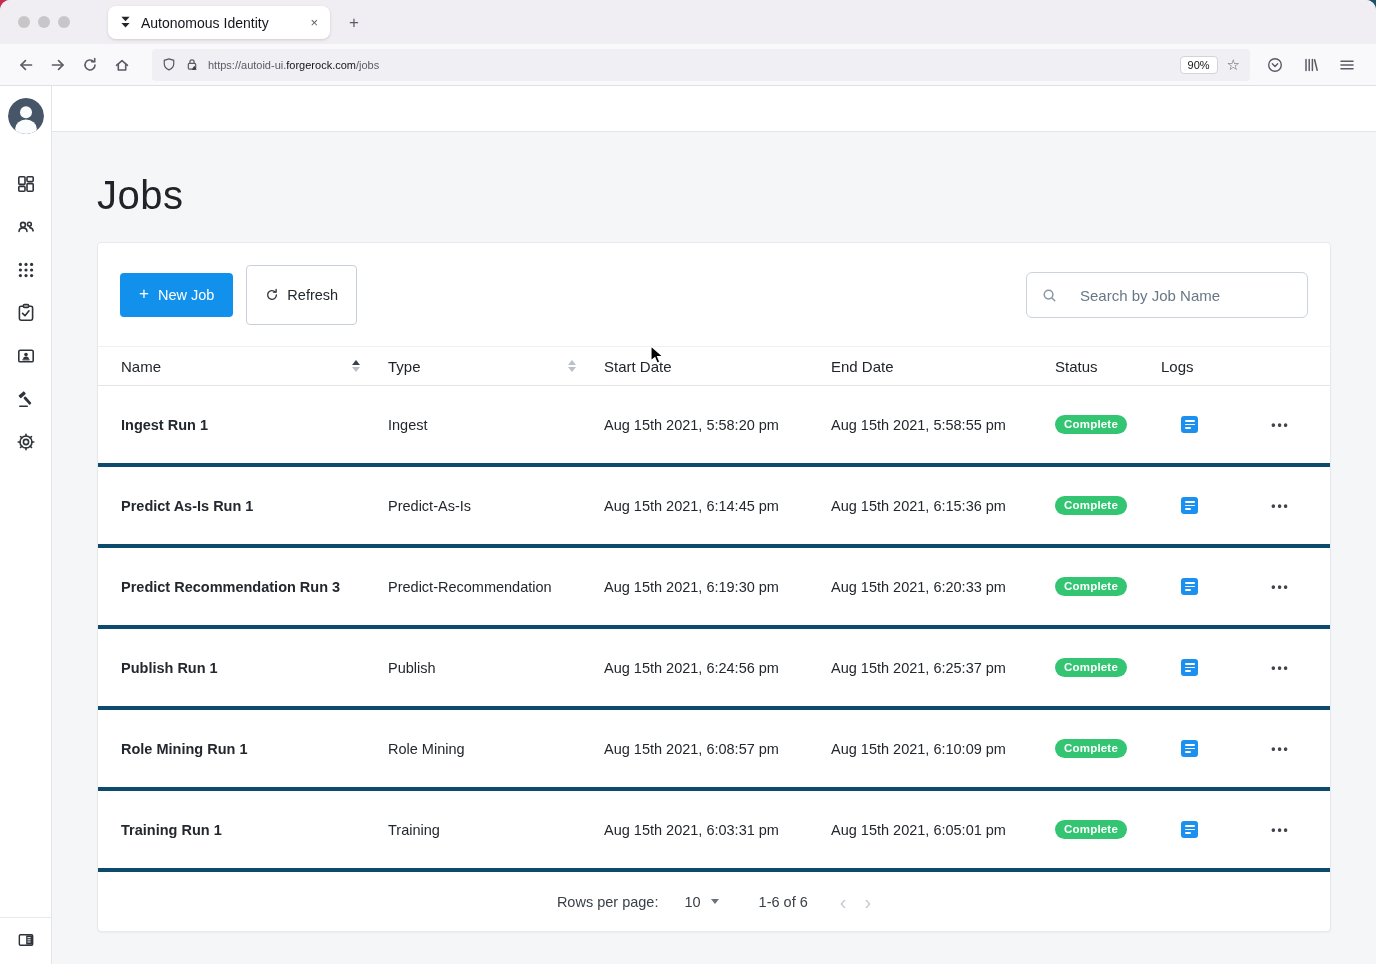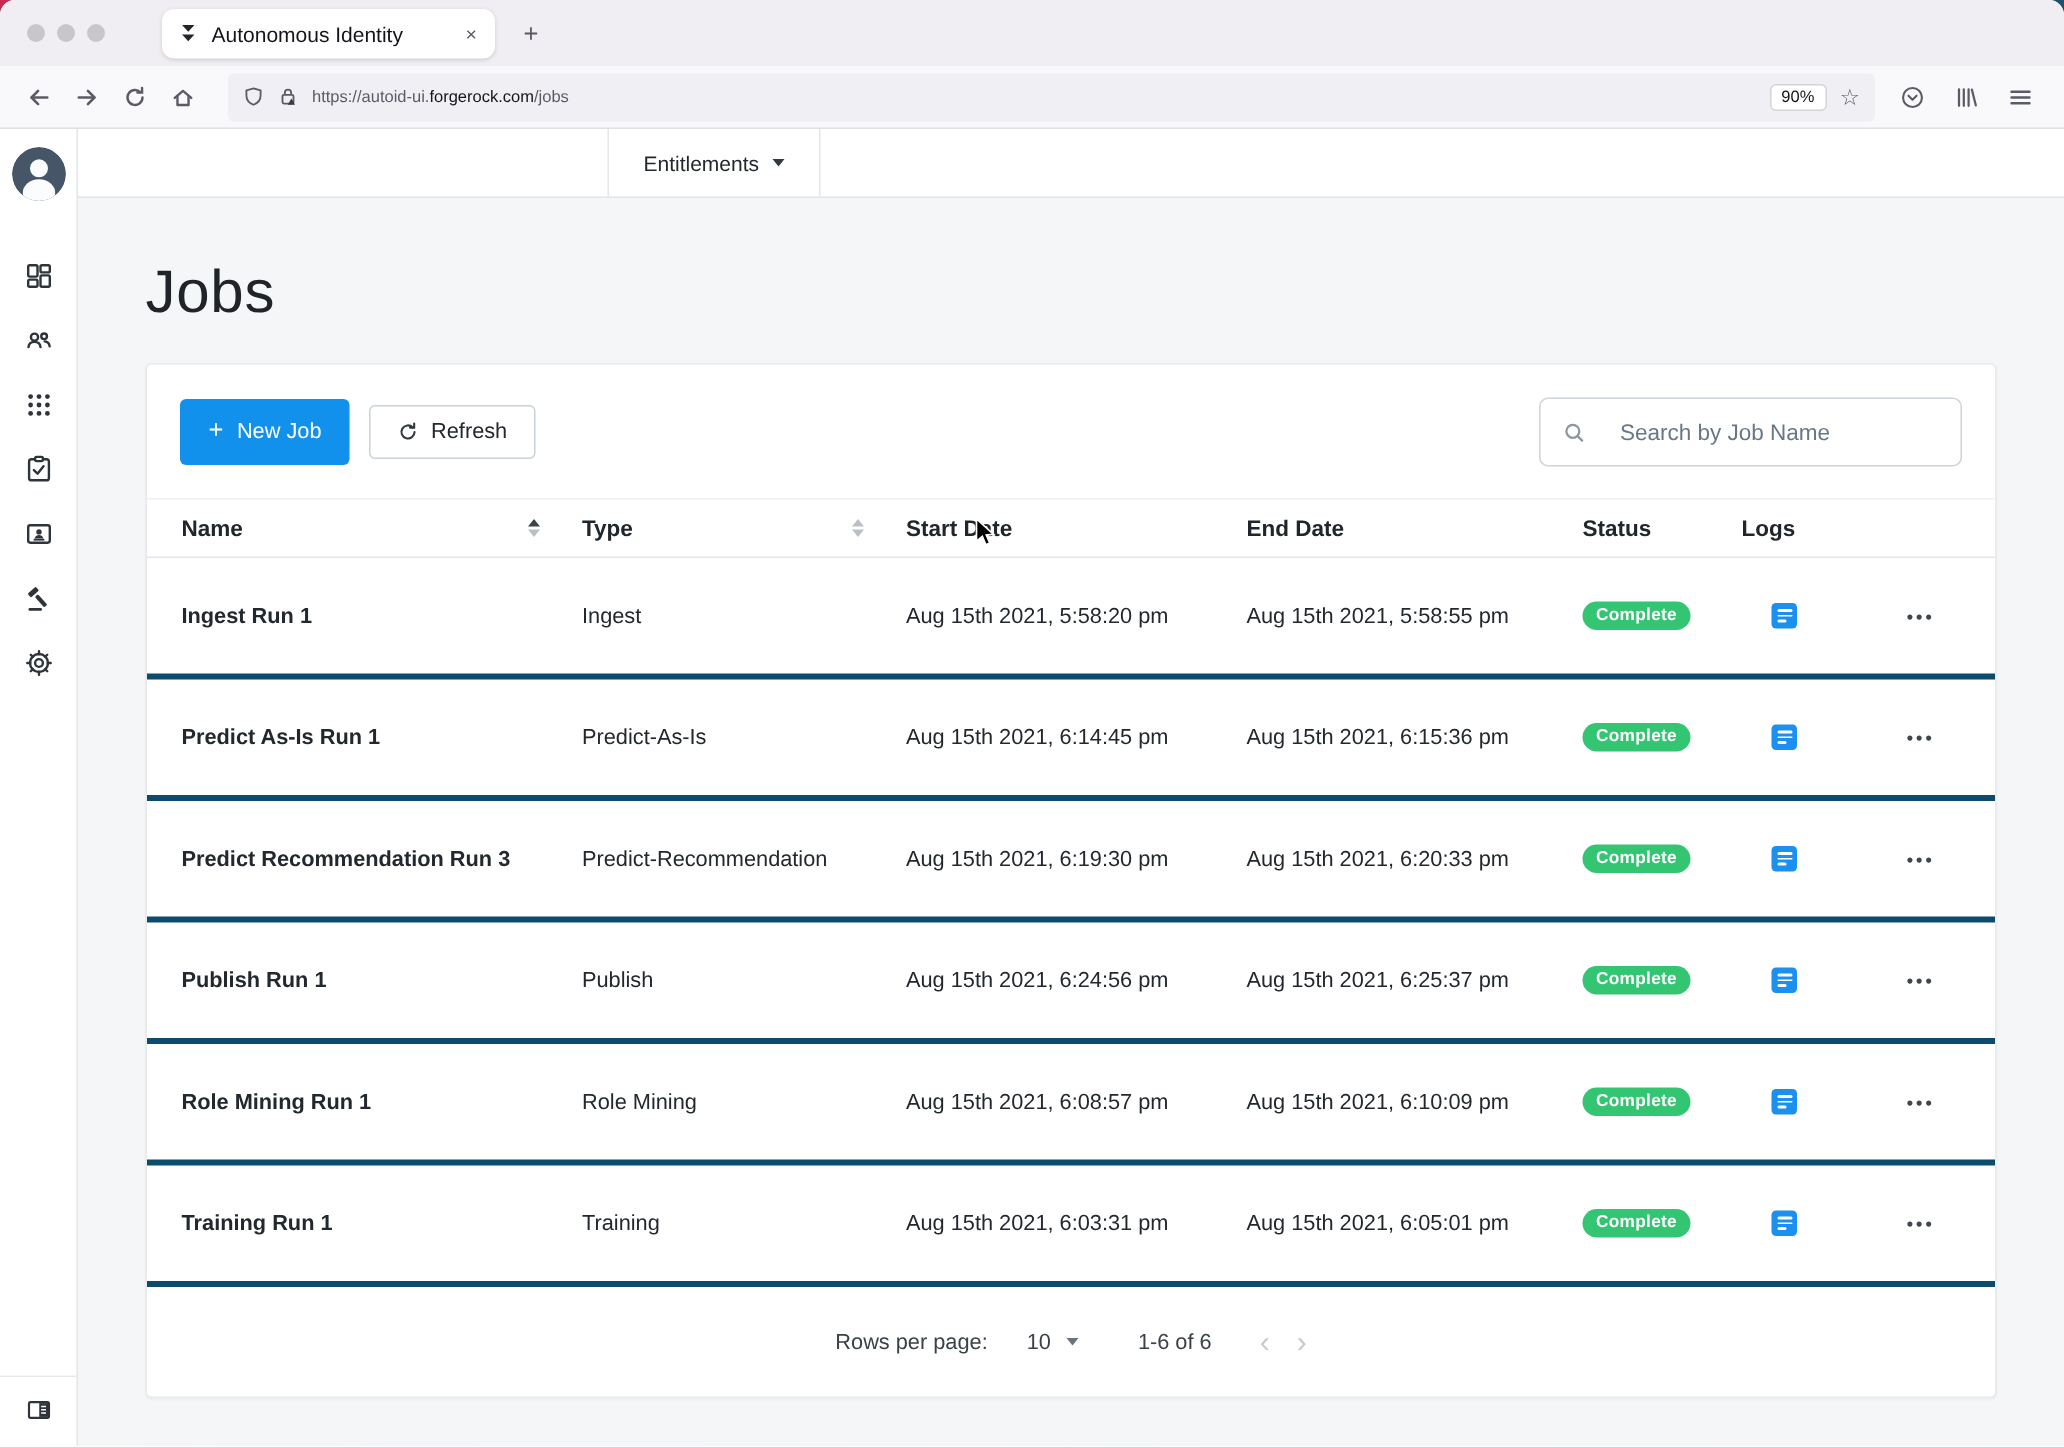--- a/index.html
+++ b/index.html
@@ -60,30 +60,30 @@
   .mag{color:#9aa3ae;display:flex;}
 
   .main{flex:1;background:#f5f6f7;padding:40px 45px 0;position:relative;}
   .page-title{font-size:40px;line-height:46px;font-weight:300;color:#202428;letter-spacing:.5px;margin-bottom:24px;}
 
   .card{background:#fff;border:1px solid #e7e9ec;border-radius:4px;box-shadow:0 1px 2px rgba(0,0,0,.04);height:690px;display:flex;flex-direction:column;}
   .card-toolbar{display:flex;align-items:center;padding:22px 22px 21px;}
   .btn-primary{height:44px;padding:0 19px;border:0;border-radius:4px;background:var(--accent);color:#fff;
                font-family:inherit;font-size:14.5px;display:flex;align-items:center;gap:9px;}
   .btn-primary .plus{font-size:17px;font-weight:400;margin-top:-2px;}
-  .btn-outline{height:36px;padding:0 18px;border:1px solid #c8d1da;border-radius:4px;background:#fff;color:var(--ink);
+  .btn-outline{height:60px;padding:0 18px;border:1px solid #c8d1da;border-radius:4px;background:#fff;color:var(--ink);
                font-family:inherit;font-size:14.5px;display:flex;align-items:center;gap:8px;margin-left:13px;}
   .job-search{margin-left:auto;width:282px;height:46px;border:1px solid #ccd3da;border-radius:6px;display:flex;
               align-items:center;gap:23px;padding:0 15px;}
   .job-search input{border:0;outline:0;background:transparent;font-family:inherit;font-size:15px;color:var(--ink);width:100%;}
   .job-search input::placeholder{color:#687787;}
   .job-search .mag{color:#8a97a5;}
 
   .grid-row{display:grid;grid-template-columns:267px 216px 227px 224px 106px 70px 1fr;padding-left:23px;align-items:center;}
-  .thead{height:40px;border-top:1px solid #eef0f2;border-bottom:1px solid #e3e6e9;font-size:15px;font-weight:700;color:#21262c;}
+  .thead{height:40px;border-top:1px solid #eef0f2;border-bottom:1px solid #e3e6e9;font-size:15px;font-weight:400;color:#21262c;}
   .th{display:flex;align-items:center;}
   .sort{display:flex;flex-direction:column;gap:2px;margin-left:auto;margin-right:28px;}
   .tri-up{width:0;height:0;border-left:4px solid transparent;border-right:4px solid transparent;border-bottom:5px solid #b9c0c7;}
   .tri-down{width:0;height:0;border-left:4px solid transparent;border-right:4px solid transparent;border-top:5px solid #b9c0c7;}
   .sort.active .tri-up{border-bottom-color:#3c4248;}
   .tbody{}
   .row{height:81px;border-bottom:4px solid #0c4a6e;font-size:14.5px;color:var(--ink);}
   .cell-name{font-weight:700;}
   .badge{display:inline-block;background:var(--badge);color:#fff;font-size:11.5px;font-weight:700;
          padding:3px 9px 4px;border-radius:10px;letter-spacing:.2px;}
@@ -281,24 +281,20 @@
               <rect x="10.2" y="4.9" width="6.5" height="10.2" fill="#2f343a"></rect>
               <path d="M11.6 7.4h3.6M11.6 9.8h3.6M11.6 12.2h3.6" stroke="#fff" stroke-width="1.1"></path>
             </svg>
         </span>
       </div>
     </div>
 
     <div class="content">
       <div class="appbar">
         <div class="appbar-group">
-          <div class="ent-box">
-            <span>Entitlements</span>
-            <span class="caret-down"></span>
-          </div>
         </div>
       </div>
 
       <div class="main">
         <h1 class="page-title">Jobs</h1>
 
         <div class="card">
           <div class="card-toolbar">
             <button class="btn-primary">
               <span class="plus">+</span>

